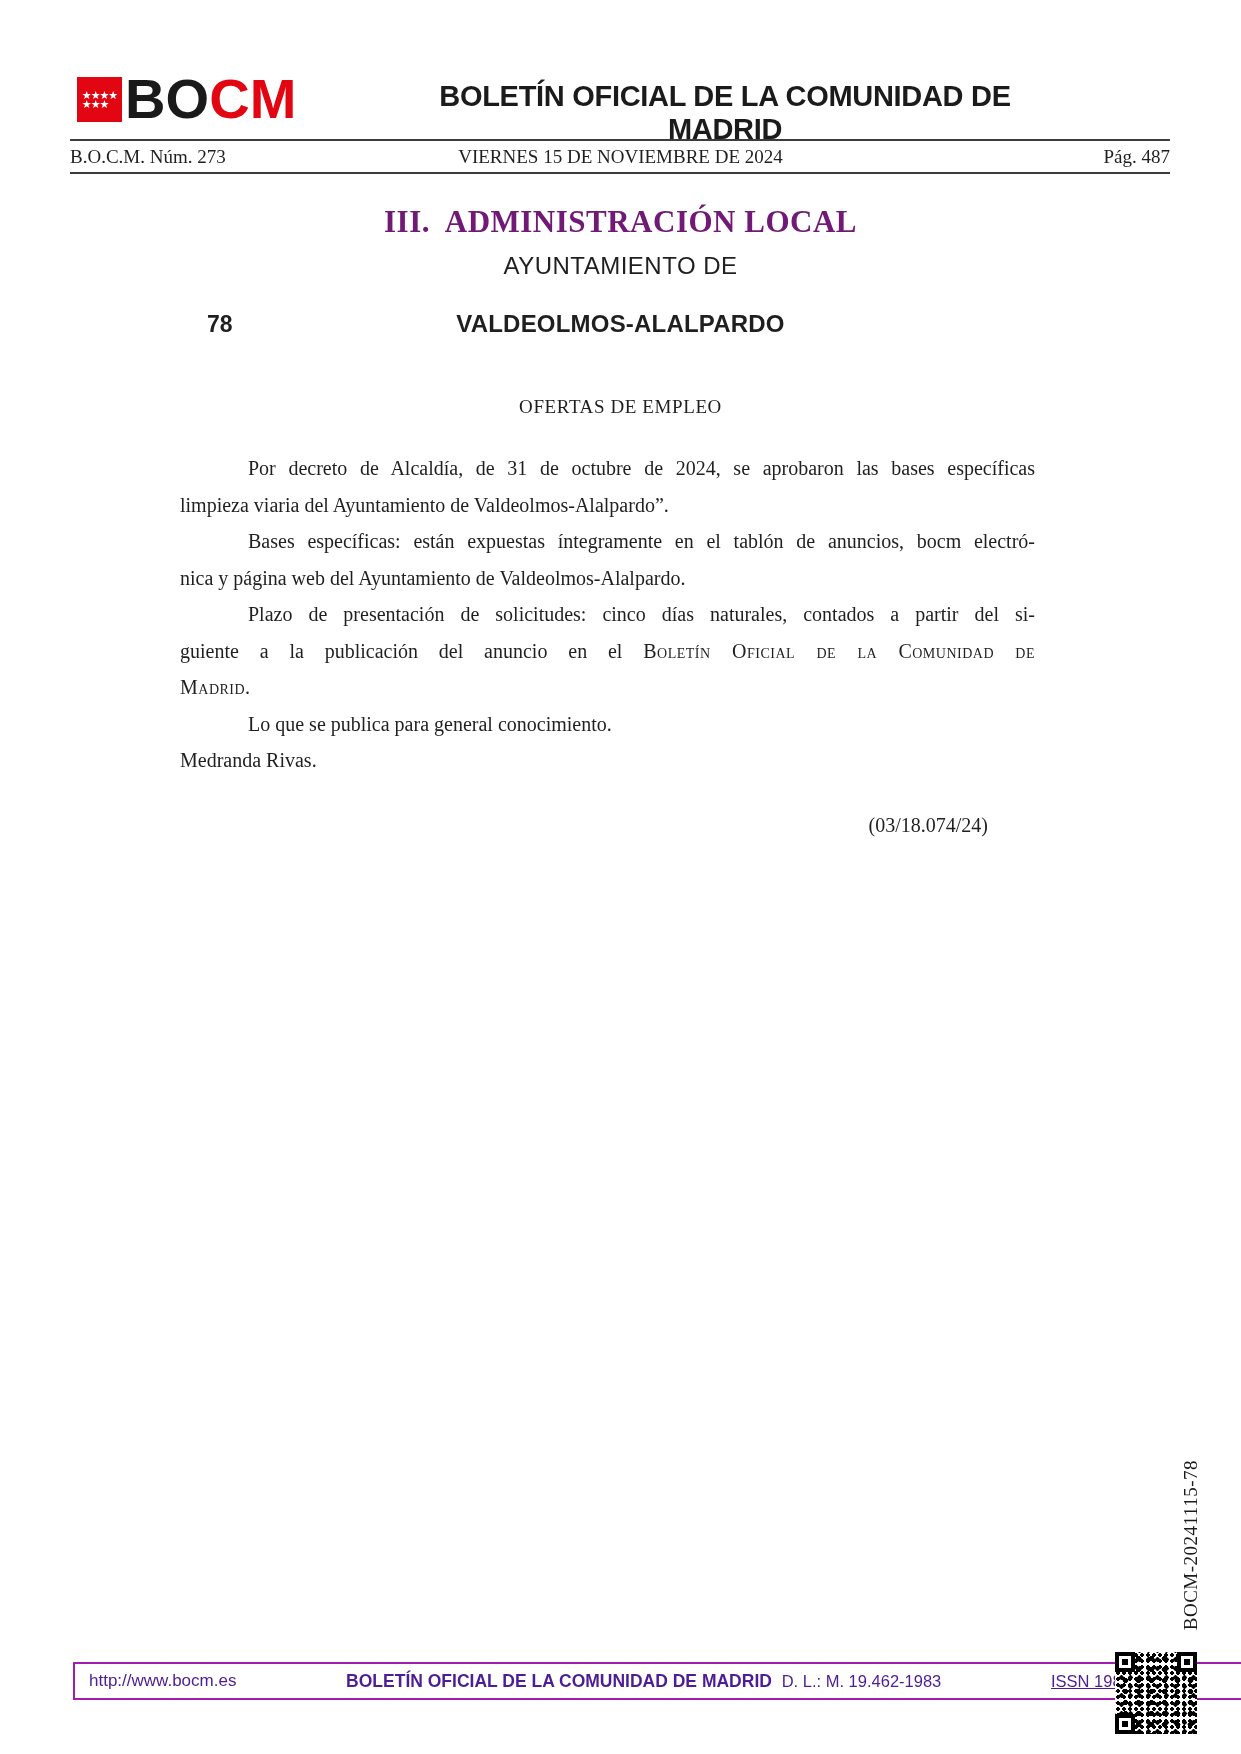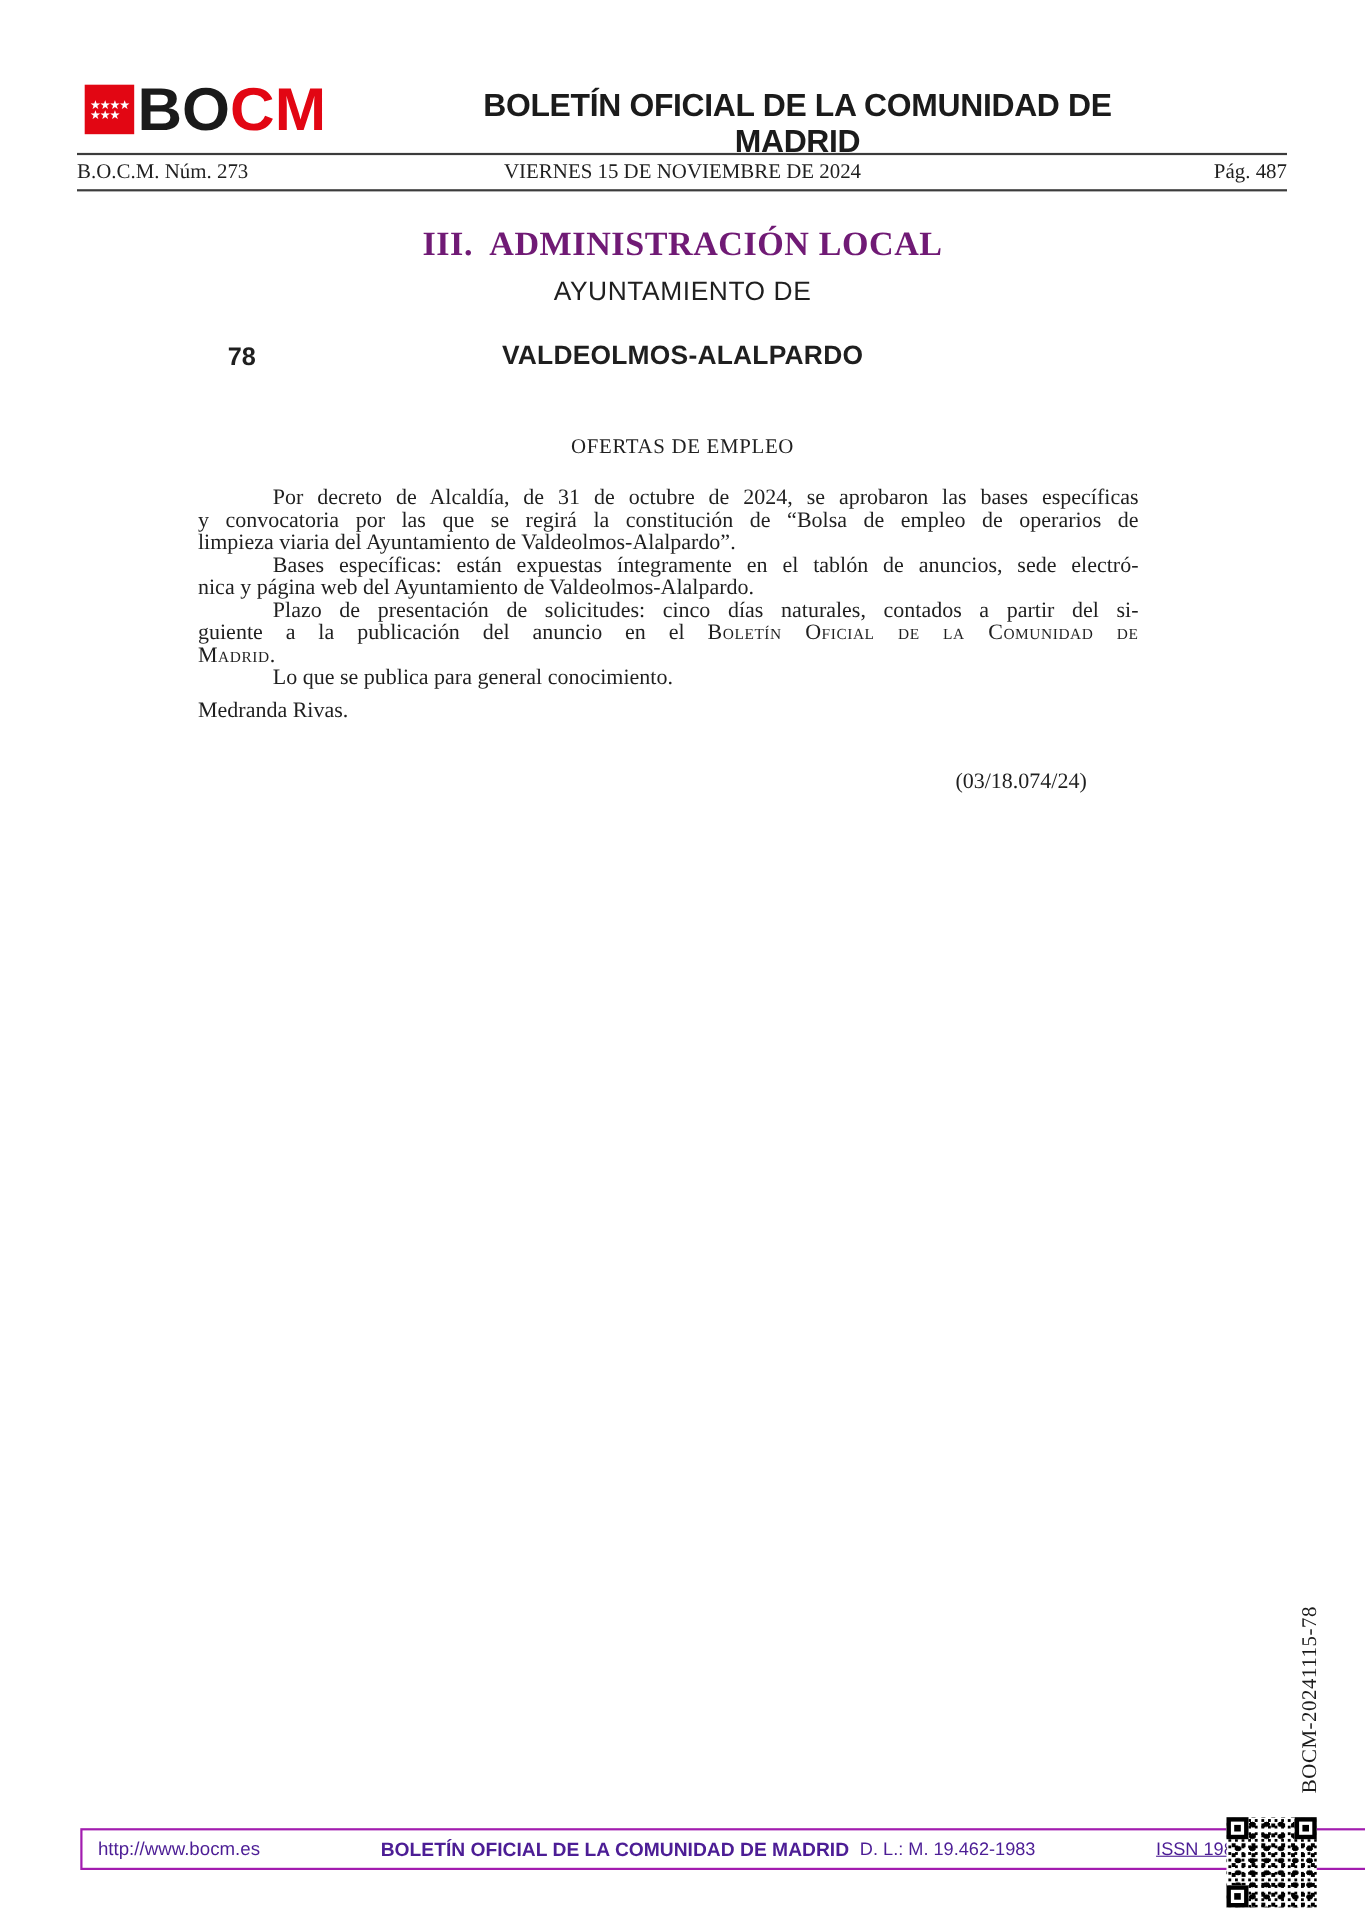--- a/index.html
+++ b/index.html
@@ -36,21 +36,21 @@
   .municipality{position:absolute;left:0;right:0;top:310px;text-align:center;
                 font-family:"Liberation Sans", sans-serif;font-weight:bold;font-size:24px;
                 letter-spacing:0.2px;}
   .subject{position:absolute;left:0;right:0;top:396px;text-align:center;
            font-size:19px;letter-spacing:0.6px;}
 
   
   .body-block{position:absolute;left:180px;top:442px;width:855px;font-size:20px;line-height:20.5px;}
   .para{margin:0;}
   .para.gap{margin-top:9px;}
-  .bline{text-align:justify;text-align-last:justify;}
+  .bline{text-align:justify;text-align-last:justify;margin-top:16px;}
   .bline.last{text-align:center;text-align-last:left;}
   .bline.ind{padding-left:68px;}
   .sc{font-variant:small-caps;letter-spacing:0.5px;}
   .ref{margin-top:44px;text-align:right;text-align-last:right;padding-right:47px;font-size:20px;}
 
   
   .vertical-id{position:absolute;right:39px;bottom:124px;writing-mode:vertical-rl;
                transform:rotate(180deg);font-size:19px;letter-spacing:0.5px;color:#1b1b1b;}
 
   
@@ -102,25 +102,24 @@
   <div class="section-heading">III.&nbsp; ADMINISTRACIÓN LOCAL</div>
   <div class="org-line">AYUNTAMIENTO DE</div>
   <div class="item-number">78</div>
   <div class="municipality">VALDEOLMOS-ALALPARDO</div>
   <div class="subject">OFERTAS DE EMPLEO</div>
 
   <div class="body-block">
     <div>
         <div class="para">
           <div class="bline ind"><span>Por decreto de Alcaldía, de 31 de octubre de 2024, se aprobaron las bases específicas</span></div>
-          <div class="bline"><span>y convocatoria por las que se regirá la constitución de “Bolsa de empleo de operarios de</span></div>
           <div class="bline last"><span>limpieza viaria del Ayuntamiento de Valdeolmos-Alalpardo”.</span></div>
         </div>
         <div class="para">
-          <div class="bline ind"><span>Bases específicas: están expuestas íntegramente en el tablón de anuncios, sede electró-</span></div>
+          <div class="bline ind"><span>Bases específicas: están expuestas íntegramente en el tablón de anuncios, bocm electró-</span></div>
           <div class="bline last"><span>nica y página web del Ayuntamiento de Valdeolmos-Alalpardo.</span></div>
         </div>
         <div class="para">
           <div class="bline ind"><span>Plazo de presentación de solicitudes: cinco días naturales, contados a partir del si-</span></div>
           <div class="bline"><span>guiente a la publicación del anuncio en el </span><span class="sc">Boletín Oficial de la Comunidad de</span></div>
           <div class="bline last"><span class="sc">Madrid.</span></div>
         </div>
         <div class="para">
           <div class="bline ind last"><span>Lo que se publica para general conocimiento.</span></div>
         </div>

